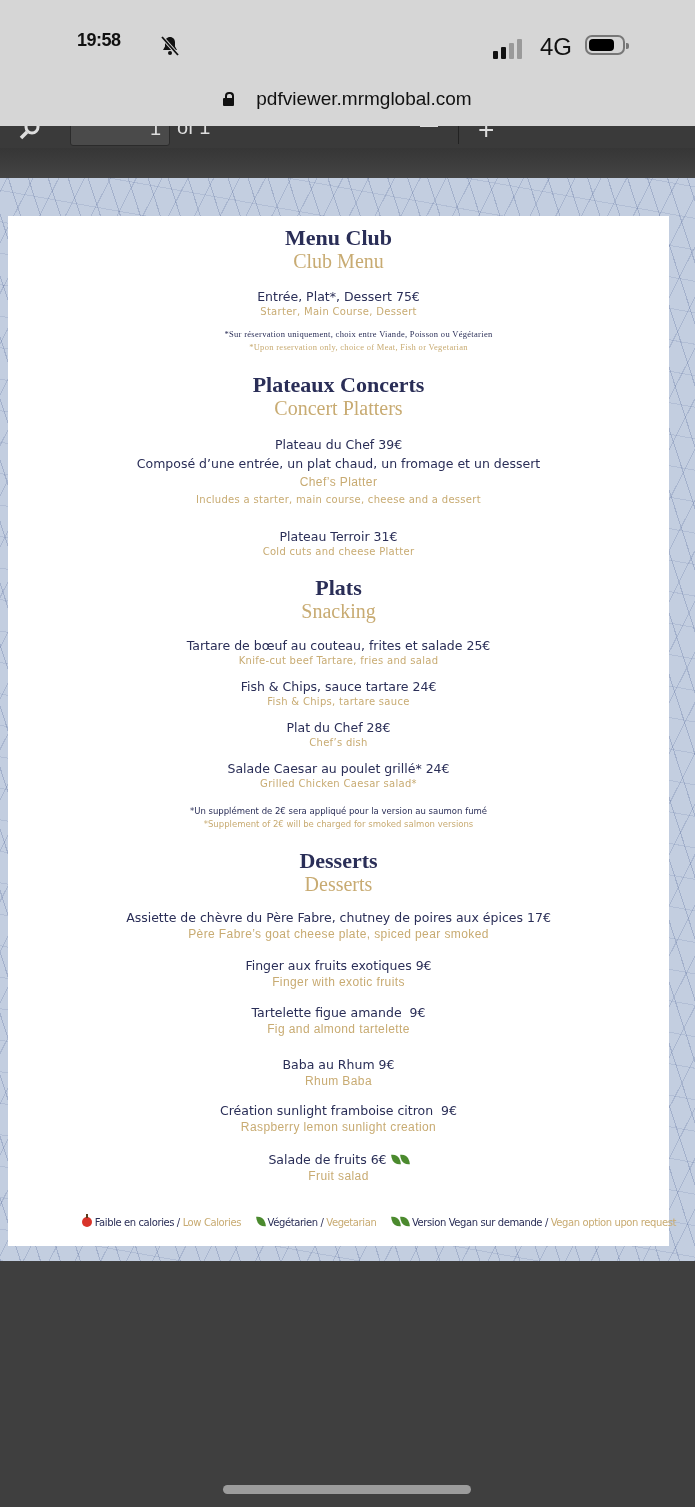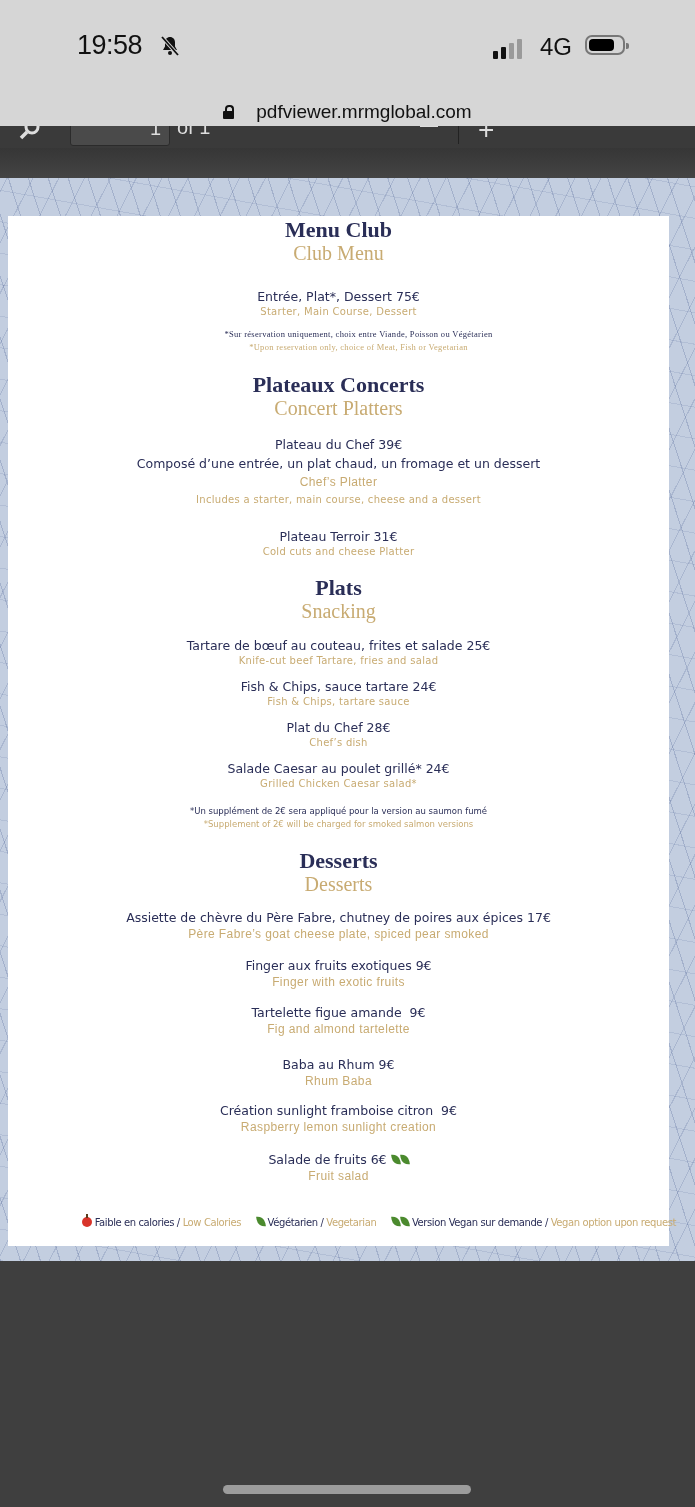--- a/index.html
+++ b/index.html
@@ -1,28 +1,28 @@
 <!DOCTYPE html>
 <html><head>
 <meta charset="utf-8">
 <style>
   html, body { margin:0; padding:0; }
   body { width:695px; height:1507px; background:#3f3f3f; position:relative; overflow:hidden; font-family:"Liberation Sans", sans-serif; }
   .statusbar { position:absolute; left:0; top:0; width:695px; height:82px; background:#d6d6d6; }
-  .time { position:absolute; left:77px; top:30px; font-size:27px; font-weight:normal; color:#111; letter-spacing:-0.5px; }
+  .time { position:absolute; left:77px; top:30px; font-size:18px; font-weight:bold; color:#111; letter-spacing:-0.5px; }
   .bell { position:absolute; left:158px; top:34px; width:24px; height:24px; }
   .signal { position:absolute; left:493px; top:37px; display:flex; align-items:flex-end; gap:3px; height:22px; }
   .signal span { width:5px; background:#111; border-radius:1px; }
   .signal span.off { background:#9a9a9a; }
   .net { position:absolute; left:540px; top:33px; font-size:24px; color:#111; }
   .battery { position:absolute; left:585px; top:35px; width:40px; height:20px; border:2px solid #777; border-radius:7px; box-sizing:border-box; }
   .battery .fill { position:absolute; left:2px; top:2px; width:25px; height:12px; background:#000; border-radius:4px; }
   .battery .nub { position:absolute; right:-6px; top:6px; width:3px; height:6px; background:#777; border-radius:0 2px 2px 0; }
   .urlbar { position:absolute; left:0; top:82px; width:695px; height:44px; background:#d6d6d6; text-align:center; }
-  .url { display:inline-flex; align-items:center; gap:22px; font-size:19px; color:#111; margin-top:19px; }
+  .url { display:inline-flex; align-items:center; gap:22px; font-size:19px; color:#111; margin-top:6px; }
   .lock { width:11px; height:14px; position:relative; display:inline-block; }
   .lock:before { content:""; position:absolute; left:2px; top:0; width:5px; height:6px; border:2px solid #111; border-bottom:none; border-radius:4px 4px 0 0; }
   .lock:after { content:""; position:absolute; left:0; top:6px; width:11px; height:8px; background:#111; border-radius:1px; }
   .toolbar { position:absolute; left:0; top:126px; width:695px; height:22px; background:#3a3a3a; overflow:hidden; }
   .tb-search { position:absolute; left:18px; top:-8px; width:24px; height:24px; }
   .tb-page { position:absolute; left:70px; top:-10px; width:100px; height:30px; background:#4a4a4a; border:1px solid #2b2b2b; border-radius:3px; color:#ddd; font-size:20px; text-align:right; padding-right:8px; box-sizing:border-box; }
   .tb-of { position:absolute; left:177px; top:-10px; color:#ddd; font-size:20px; }
   .tb-minus { position:absolute; left:420px; top:-2px; width:18px; height:3px; background:#ddd; }
   .tb-sep { position:absolute; left:458px; top:-6px; width:1px; height:24px; background:#222; }
   .tb-plus { position:absolute; left:478px; top:-10px; color:#ddd; font-size:28px; line-height:28px; }
@@ -90,21 +90,21 @@
   <span class="tb-of">of 1</span>
   <div class="tb-minus"></div>
   <div class="tb-sep"></div>
   <span class="tb-plus">+</span>
 </div>
 <div class="toolbar-shadow"></div>
 
 <div class="page">
   <div class="sheet">
 
-    <div class="blk" style="top:2px">
+    <div class="blk" style="top:10px">
       <div class="serif-h navy">Menu Club</div>
       <div class="serif-sub gold">Club Menu</div>
     </div>
     <div class="blk" style="top:72px">
       <div class="item navy">Entrée, Plat*, Dessert 75€</div>
       <div class="sub gold">Starter, Main Course, Dessert</div>
     </div>
     <div class="blk" style="top:112px">
       <div class="tiny-serif navy">*Sur réservation uniquement, choix entre Viande, Poisson ou Végétarien</div>
       <div class="tiny-serif gold">*Upon reservation only, choice of Meat, Fish or Vegetarian</div>

